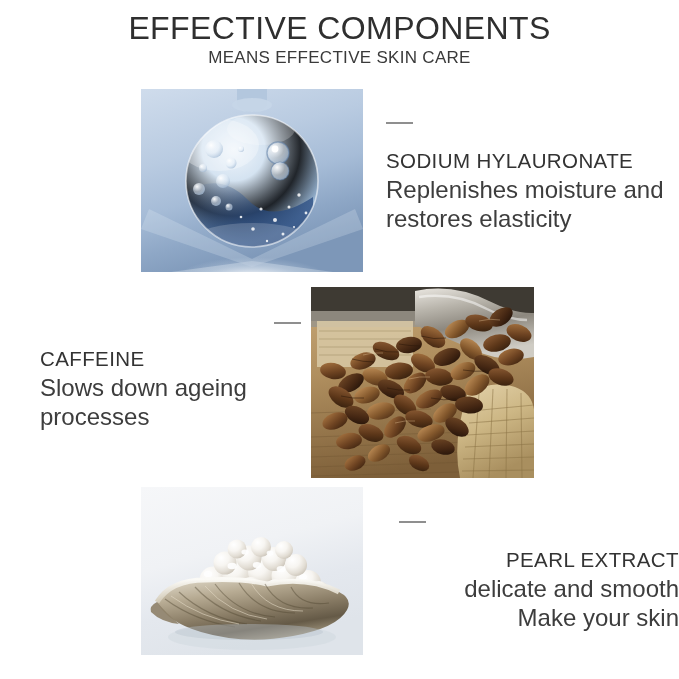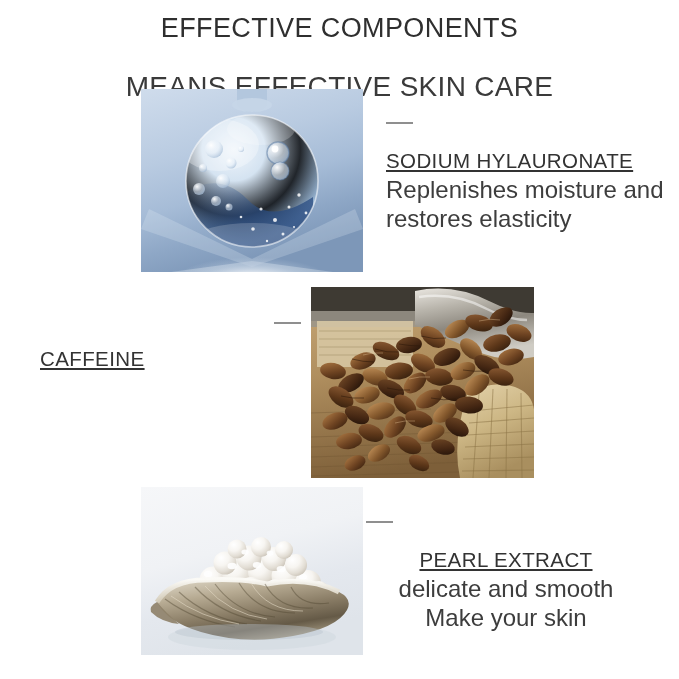--- a/index.html
+++ b/index.html
@@ -19,33 +19,32 @@
 
   
   .heading {
     position: absolute;
     left: 0;
     top: 12px;
     width: 679px;
     text-align: center;
   }
   .heading-line1 {
-    font-size: 27px;
+    font-size: 32px;
     letter-spacing: 0.4px;
     color: #2f2f2f;
     line-height: 32px;
     white-space: nowrap;
   }
   .heading-line2 {
-    font-size: 28px;
+    font-size: 17px;
     letter-spacing: 0.3px;
     color: #3a3a3a;
     line-height: 28px;
     white-space: nowrap;
-    margin-top: 29px;
   }
 
   
   .photo {
     position: absolute;
     overflow: hidden;
     background: #ffffff;
   }
   .photo svg { display: block; width: 100%; height: 100%; }
 
@@ -55,41 +54,40 @@
     background: #8f8f8f;
     width: 27px;
   }
   .dash.right { margin-left: auto; }
   .ingredient-name {
     font-size: 20.5px;
     letter-spacing: 0.4px;
     color: #333333;
     line-height: 29px;
     white-space: nowrap;
-    text-decoration: underline;
   }
   .ingredient-desc {
     font-size: 24px;
     color: #3d3d3d;
     line-height: 29px;
   }
 
   
   #photo-droplet { left: 141px; top: 89px; width: 222px; height: 183px; }
   #text-sodium   { left: 386px; top: 122px; width: 280px; text-align: left; }
   #text-sodium .dash { margin-bottom: 22px; }
 
   
   #photo-coffee { left: 311px; top: 287px; width: 223px; height: 191px; }
   #text-caffeine { left: 40px; top: 322px; width: 261px; text-align: left; }
   #text-caffeine .dash { margin-bottom: 20px; }
 
   
   #photo-pearl { left: 141px; top: 487px; width: 222px; height: 168px; }
-  #text-pearl  { left: 366px; top: 521px; width: 280px; text-align: center; }
+  #text-pearl  { left: 399px; top: 521px; width: 280px; text-align: right; }
   #text-pearl .dash { margin-bottom: 22px; }
 </style>
 </head>
 <body>
 
 <div class="heading">
   <div class="heading-line1">EFFECTIVE COMPONENTS</div>
   <div class="heading-line2">MEANS EFFECTIVE SKIN CARE</div>
 </div>
 
@@ -331,20 +329,24 @@
         <path d="M98 92 q11 -3 21 -2"></path>
       <path d="M168 34 q11 -3 21 -1"></path>
         <path d="M84 136 q10 -3 20 -2"></path>
     </g>
   </svg>
 </div>
 
 <div class="textblock" id="text-caffeine">
   <div class="dash right"></div>
   <div class="ingredient-name">CAFFEINE</div>
+  <div class="ingredient-desc">
+    <div>Slows down ageing</div>
+    <div>processes</div>
+  </div>
 </div>
 
 <div class="photo" id="photo-pearl">
   <svg viewBox="0 0 222 168" preserveAspectRatio="none">
     <defs>
       <linearGradient id="pearlBg" x1="0" y1="0" x2="0.35" y2="1">
         <stop offset="0%" stop-color="#f6f7f9"></stop>
         <stop offset="45%" stop-color="#f0f2f5"></stop>
         <stop offset="72%" stop-color="#e4e8ee"></stop>
         <stop offset="100%" stop-color="#dfe4ea"></stop>

